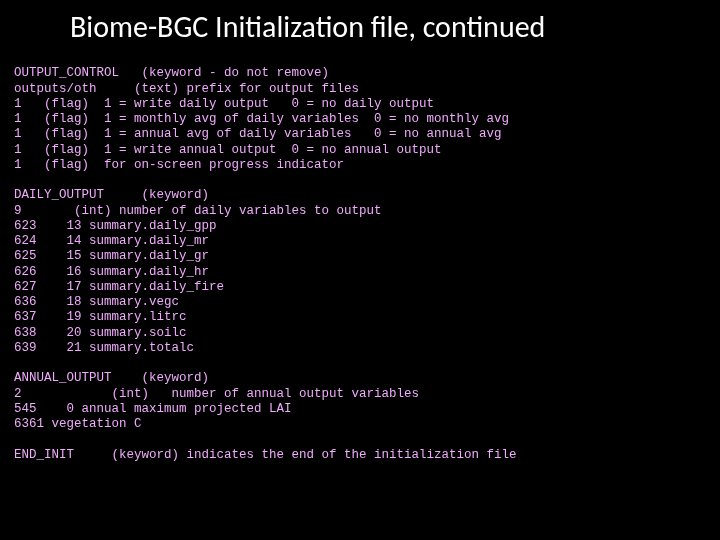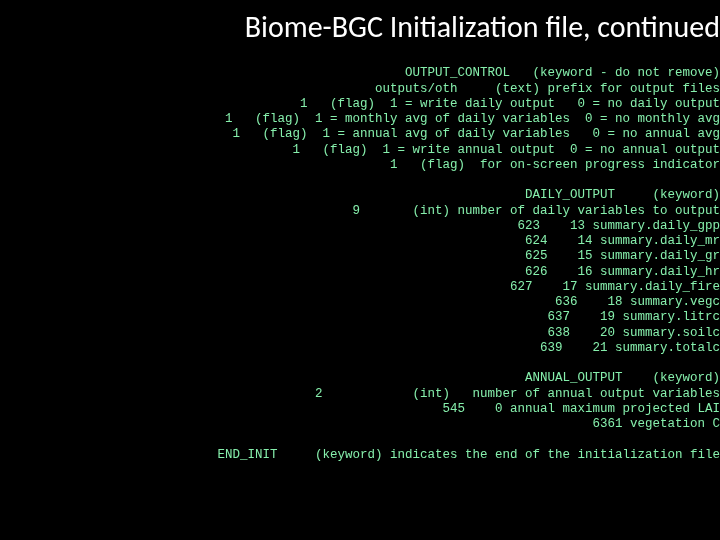--- a/index.html
+++ b/index.html
@@ -9,35 +9,34 @@
     height: 540px;
     background: #000;
     overflow: hidden;
   }
   .slide {
     width: 720px;
     height: 540px;
     background: #000;
     box-sizing: border-box;
     padding: 0;
-    text-align: right;
   }
   .title {
     font-family: Calibri, Arial, sans-serif;
     font-size: 30px;
     color: #fff;
     font-weight: 400;
     padding: 8px 0 6px 70px;
     letter-spacing: 0px;
   }
   .body {
     font-family: "Courier New", Courier, monospace;
     font-size: 12.5px;
     line-height: 1.22;
-    color: #86efac;
+    color: #f0abfc;
     white-space: pre;
     padding-left: 14px;
   }
 </style>
 </head>
 <body>
 
 <div class="slide">
   <div class="title">Biome-BGC Initialization file, continued</div>
 

